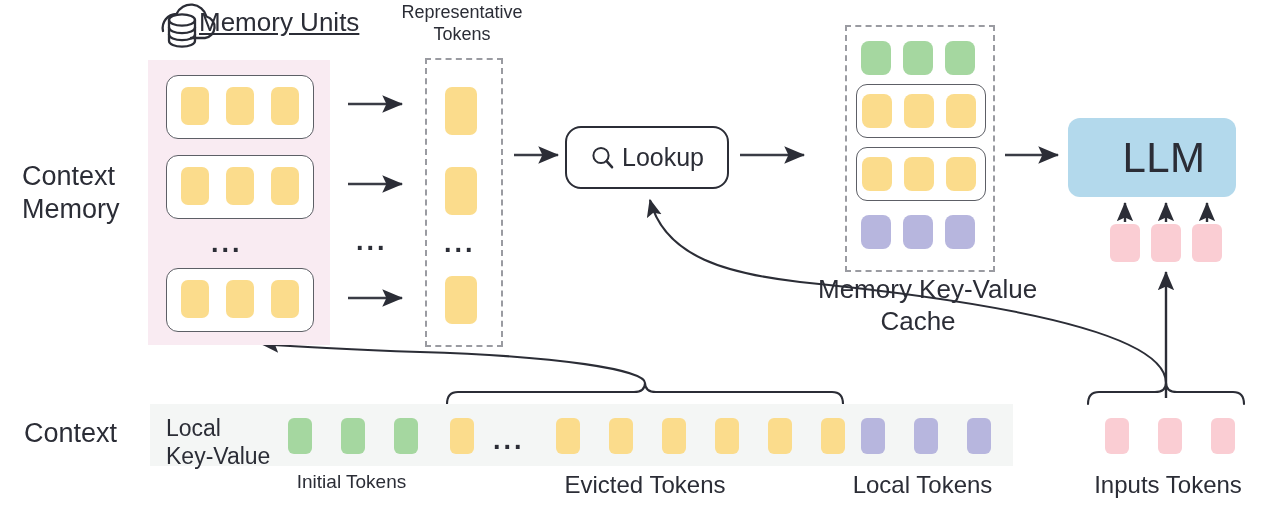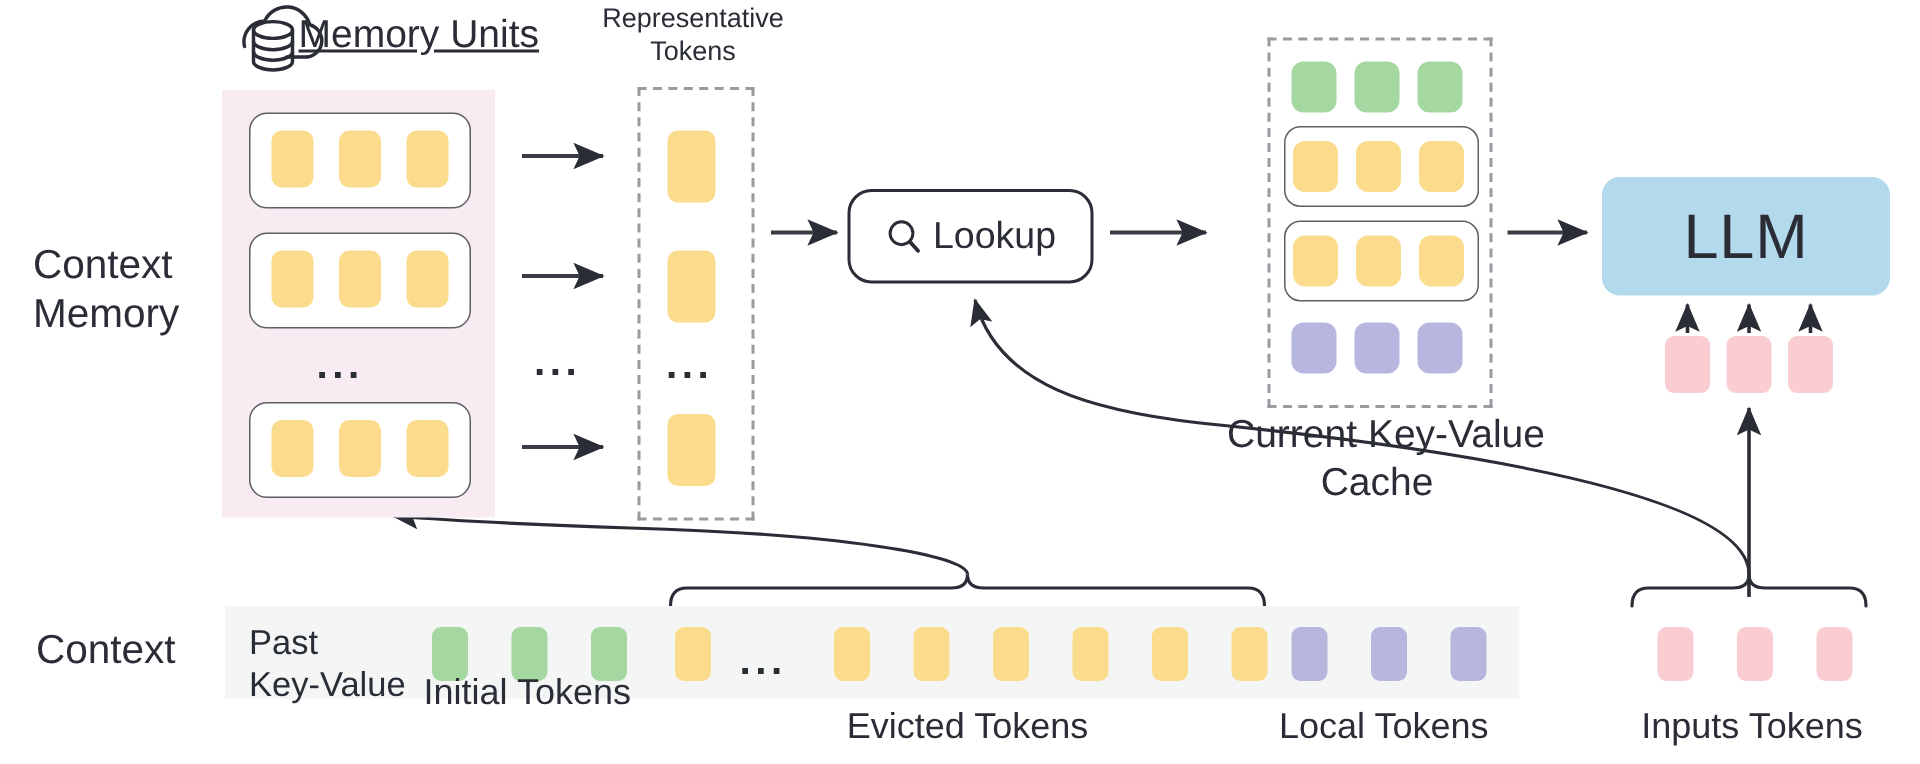--- a/index.html
+++ b/index.html
@@ -28,21 +28,21 @@
   #kv-box{left:845px;top:25px;width:146px;height:243px;}
 
   
   .kv-row-outline{position:absolute;left:9px;width:128px;height:52px;
                   background:#fff;border:1.4px solid #5d5f66;border-radius:11px;}
 
   
   #input-strip{left:150px;top:404px;width:863px;height:62px;background:#f4f6f5;}
 
   
-  #llm-box{left:1068px;top:118px;width:192px;height:79px;background:#b3d9ec;
+  #llm-box{left:1068px;top:118px;width:168px;height:79px;background:#b3d9ec;
            border-radius:12px;}
   #llm-label{left:0;top:0;width:192px;height:79px;display:flex;align-items:center;
              justify-content:center;font-size:42px;color:#2b2d36;letter-spacing:0.5px;}
 
   
   #lookup-box{left:565px;top:126px;width:160px;height:59px;background:#fff;
               border:2px solid #2b2d36;border-radius:16px;
               display:flex;align-items:center;justify-content:center;gap:6px;}
   #lookup-text{font-size:25px;color:#2b2d36;}
 
@@ -111,21 +111,21 @@
   <div class="lbl" id="context-memory-label" style="left:22px;top:160px;font-size:27px;">Context
 Memory</div>
 
   <div class="lbl" id="inputs-label" style="left:24px;top:417px;font-size:27px;">Context</div>
 
   <div class="lbl" style="left:199px;top:7px;font-size:26px;text-decoration:underline;">Memory Units</div>
 
   <div class="lbl ctr" style="left:382px;top:2px;width:160px;font-size:18px;">Representative
 Tokens</div>
 
-  <div class="lbl ctr" style="left:818px;top:274px;width:200px;font-size:26px;">Current Key-Value
+  <div class="lbl ctr" style="left:818px;top:274px;width:200px;font-size:26px;">Memory Key-Value
 Cache</div>
 
   <div class="abs" id="memory-panel">
     <div class="mem-unit" style="top:15px;">
       <div class="tok sq" style="left:14px;background:#fbdc8c;"></div>
       <div class="tok sq" style="left:59px;background:#fbdc8c;"></div>
       <div class="tok sq" style="left:104px;background:#fbdc8c;"></div>
     </div>
     <div class="mem-unit" style="top:95px;">
       <div class="tok sq" style="left:14px;background:#fbdc8c;"></div>
@@ -189,21 +189,21 @@
   </div>
 
   <div class="abs" style="left:1110px;top:224px;">
     <div class="tok abs" style="left:0px;top:0px;width:30px;height:38px;background:#facdd3;border-radius:6px;"></div>
     <div class="tok abs" style="left:41px;top:0px;width:30px;height:38px;background:#facdd3;border-radius:6px;"></div>
     <div class="tok abs" style="left:82px;top:0px;width:30px;height:38px;background:#facdd3;border-radius:6px;"></div>
   </div>
 
   <div class="abs" id="input-strip"></div>
 
-  <div class="lbl" style="left:166px;top:414px;font-size:23px;">Past
+  <div class="lbl" style="left:166px;top:414px;font-size:23px;">Local
 Key-Value</div>
 
   <div class="abs" style="left:288px;top:418px;">
     <div class="tok in abs" style="left:0px;background:#a5d7a0;"></div>
     <div class="tok in abs" style="left:53px;background:#a5d7a0;"></div>
     <div class="tok in abs" style="left:106px;background:#a5d7a0;"></div>
   </div>
 
   <div class="abs" style="left:450px;top:418px;">
     <div class="tok in abs" style="left:0px;background:#fbdc8c;"></div>
@@ -221,18 +221,18 @@
     <div class="tok in abs" style="left:53px;background:#b7b6de;"></div>
     <div class="tok in abs" style="left:106px;background:#b7b6de;"></div>
   </div>
 
   <div class="abs" style="left:1105px;top:418px;">
     <div class="tok in abs" style="left:0px;background:#facdd3;"></div>
     <div class="tok in abs" style="left:53px;background:#facdd3;"></div>
     <div class="tok in abs" style="left:106px;background:#facdd3;"></div>
   </div>
 
-  <div class="lbl ctr" style="left:264px;top:447px;width:175px;font-size:24px;">Initial Tokens</div>
+  <div class="lbl ctr" style="left:264px;top:470px;width:175px;font-size:19px;">Initial Tokens</div>
   <div class="lbl ctr" style="left:835px;top:470px;width:175px;font-size:24px;">Local Tokens</div>
   <div class="lbl ctr" style="left:555px;top:470px;width:180px;font-size:24px;">Evicted Tokens</div>
   <div class="lbl ctr" style="left:1078px;top:470px;width:180px;font-size:24px;">Inputs Tokens</div>
 
 </div>
 
 </body></html>

